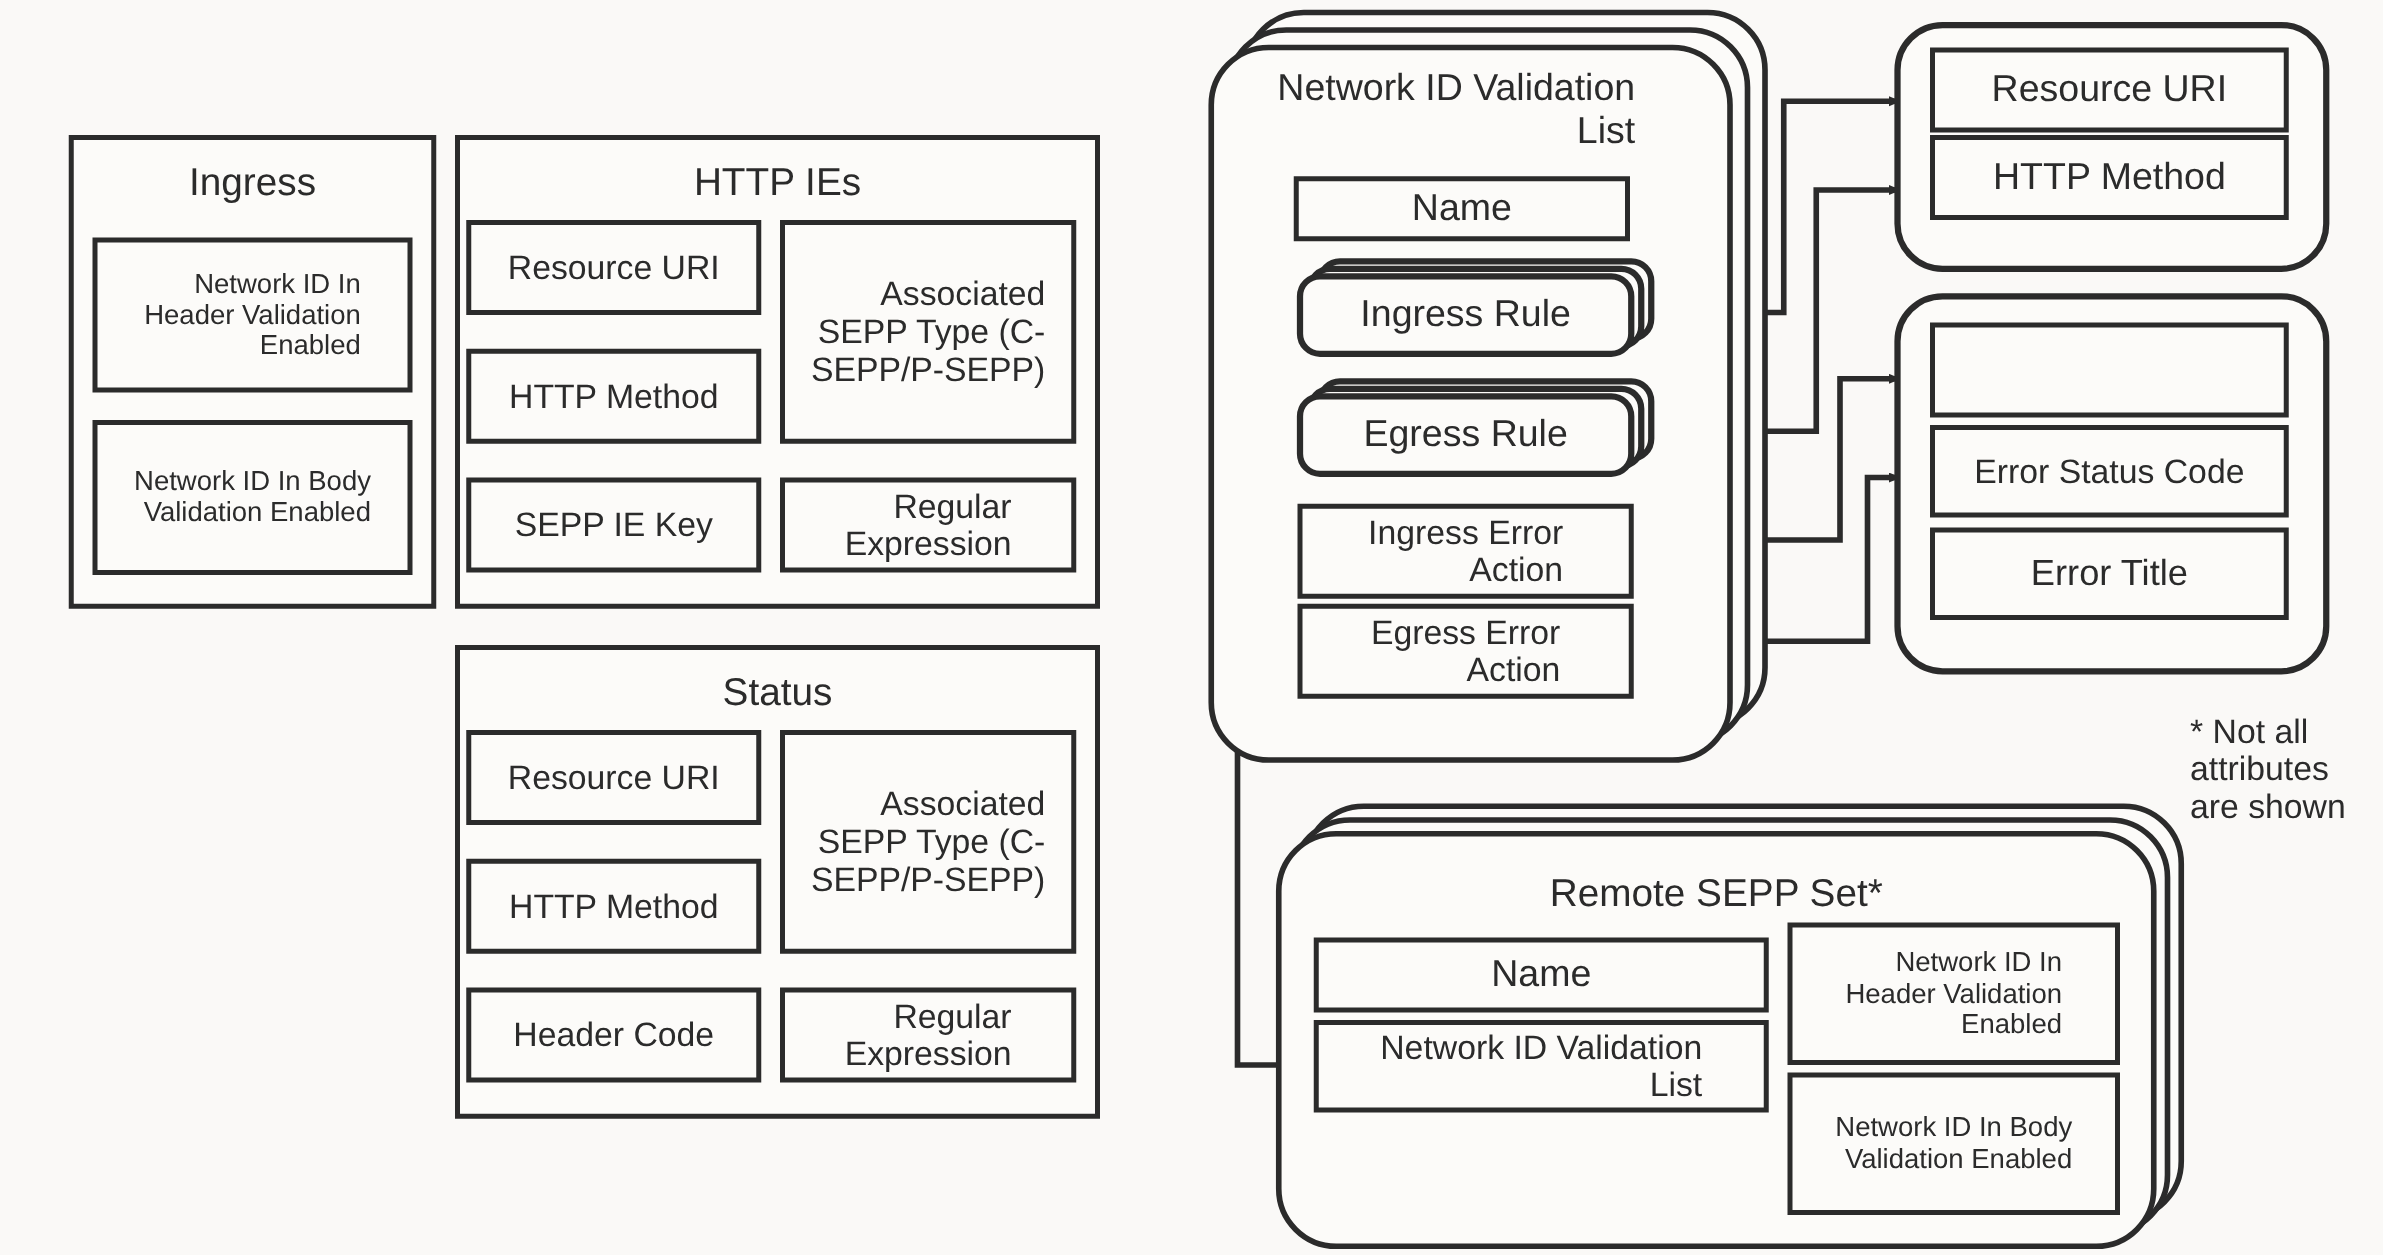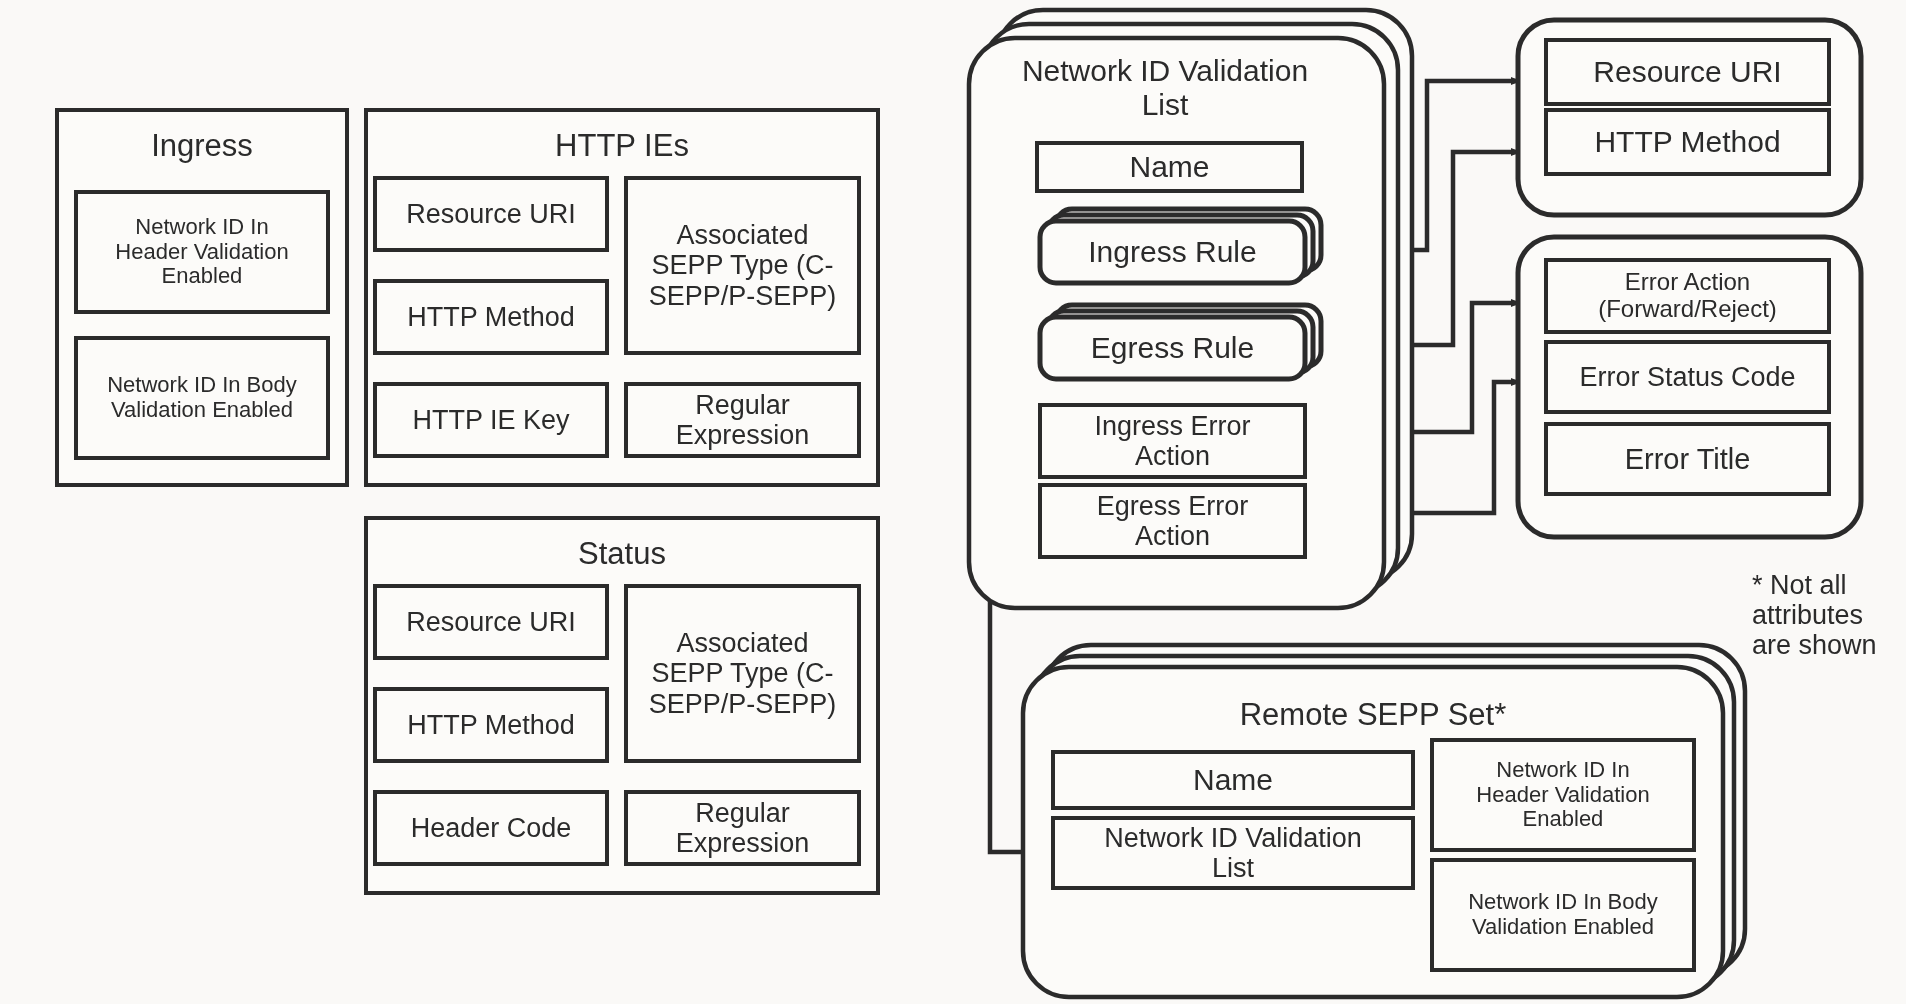--- a/index.html
+++ b/index.html
@@ -7,21 +7,21 @@
     width:1906px;height:1004px;
     background:#faf9f7;
     font-family:"Liberation Sans", sans-serif;
     overflow:hidden;
   }
   #canvas{position:relative;width:1906px;height:1004px;}
   svg{position:absolute;top:0;left:0;width:1906px;height:1004px;}
   .boxlabel{
     position:absolute;
     display:flex;align-items:center;justify-content:center;
-    text-align:center;
+    text-align:right;
     color:#2b2b2b;
     line-height:1.12;
     pointer-events:none;
     white-space:pre-line;
   }
 </style>
 </head>
 <body>
 
 <div id="canvas">
@@ -120,21 +120,21 @@
 Enabled</div>
 <div class="boxlabel" style="left:76px;top:338px;width:252px;height:120px;font-size:22px;">Network ID In Body
 Validation Enabled</div>
 
 <div class="boxlabel" style="left:366px;top:118px;width:512px;height:56px;font-size:31px;">HTTP IEs</div>
 <div class="boxlabel" style="left:375px;top:178px;width:232px;height:72px;font-size:27px;">Resource URI</div>
 <div class="boxlabel" style="left:626px;top:178px;width:233px;height:175px;font-size:27px;">Associated
 SEPP Type (C-
 SEPP/P-SEPP)</div>
 <div class="boxlabel" style="left:375px;top:281px;width:232px;height:72px;font-size:27px;">HTTP Method</div>
-<div class="boxlabel" style="left:375px;top:384px;width:232px;height:72px;font-size:27px;">HTTP IE Key</div>
+<div class="boxlabel" style="left:375px;top:384px;width:232px;height:72px;font-size:27px;">SEPP IE Key</div>
 <div class="boxlabel" style="left:626px;top:384px;width:233px;height:72px;font-size:27px;">Regular
 Expression</div>
 
 <div class="boxlabel" style="left:366px;top:526px;width:512px;height:56px;font-size:31px;">Status</div>
 <div class="boxlabel" style="left:375px;top:586px;width:232px;height:72px;font-size:27px;">Resource URI</div>
 <div class="boxlabel" style="left:626px;top:586px;width:233px;height:175px;font-size:27px;">Associated
 SEPP Type (C-
 SEPP/P-SEPP)</div>
 <div class="boxlabel" style="left:375px;top:689px;width:232px;height:72px;font-size:27px;">HTTP Method</div>
 <div class="boxlabel" style="left:375px;top:792px;width:232px;height:72px;font-size:27px;">Header Code</div>
@@ -147,22 +147,20 @@
 <div class="boxlabel" style="left:1040px;top:221px;width:265px;height:62px;font-size:30px;">Ingress Rule</div>
 <div class="boxlabel" style="left:1040px;top:317px;width:265px;height:62px;font-size:30px;">Egress Rule</div>
 <div class="boxlabel" style="left:1040px;top:405px;width:265px;height:72px;font-size:27px;">Ingress Error
 Action</div>
 <div class="boxlabel" style="left:1040px;top:485px;width:265px;height:72px;font-size:27px;">Egress Error
 Action</div>
 
 <div class="boxlabel" style="left:1546px;top:40px;width:283px;height:64px;font-size:30px;">Resource URI</div>
 <div class="boxlabel" style="left:1546px;top:110px;width:283px;height:64px;font-size:30px;">HTTP Method</div>
 
-<div class="boxlabel" style="left:1546px;top:260px;width:283px;height:72px;font-size:24px;">Error Action
-(Forward/Reject)</div>
 <div class="boxlabel" style="left:1546px;top:424px;width:283px;height:70px;font-size:29px;">Error Title</div>
 <div class="boxlabel" style="left:1546px;top:342px;width:283px;height:70px;font-size:27px;">Error Status Code</div>
 
 <div class="boxlabel" style="left:1752px;top:570px;width:150px;height:110px;font-size:27px;justify-content:flex-start;align-items:flex-start;text-align:left;">* Not all attributes are shown</div>
 
 <div class="boxlabel" style="left:1053px;top:690px;width:640px;height:50px;font-size:31px;">Remote SEPP Set*</div>
 <div class="boxlabel" style="left:1053px;top:752px;width:360px;height:56px;font-size:30px;">Name</div>
 <div class="boxlabel" style="left:1053px;top:818px;width:360px;height:70px;font-size:27px;">Network ID Validation
 List</div>
 <div class="boxlabel" style="left:1432px;top:740px;width:262px;height:110px;font-size:22px;">Network ID In

